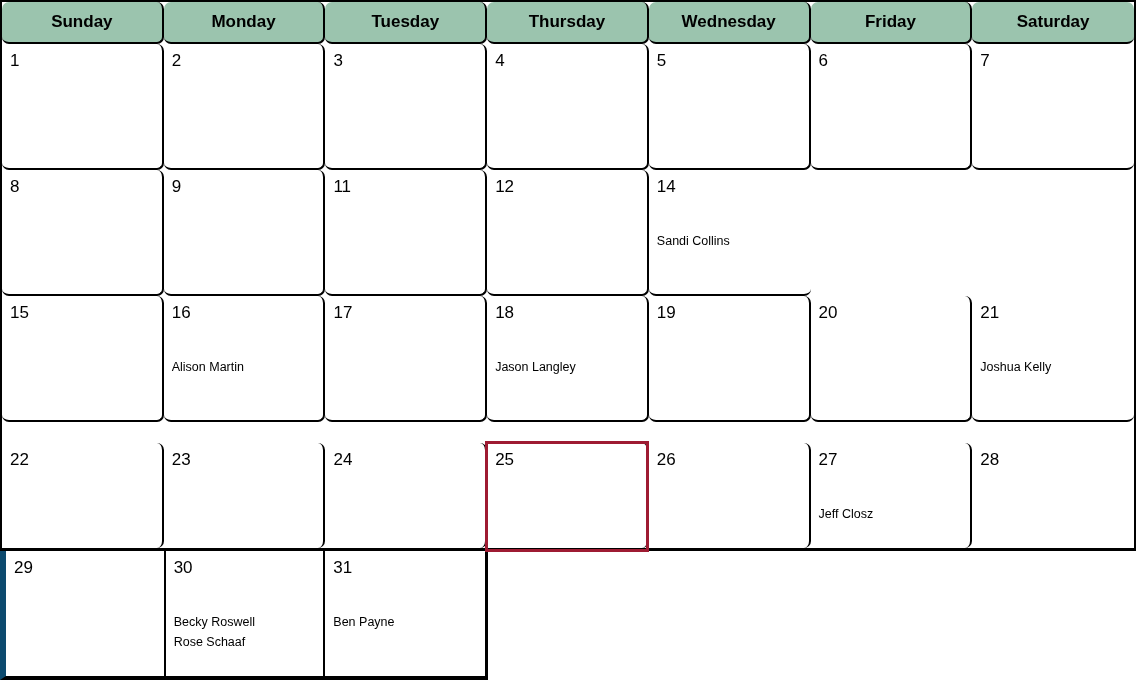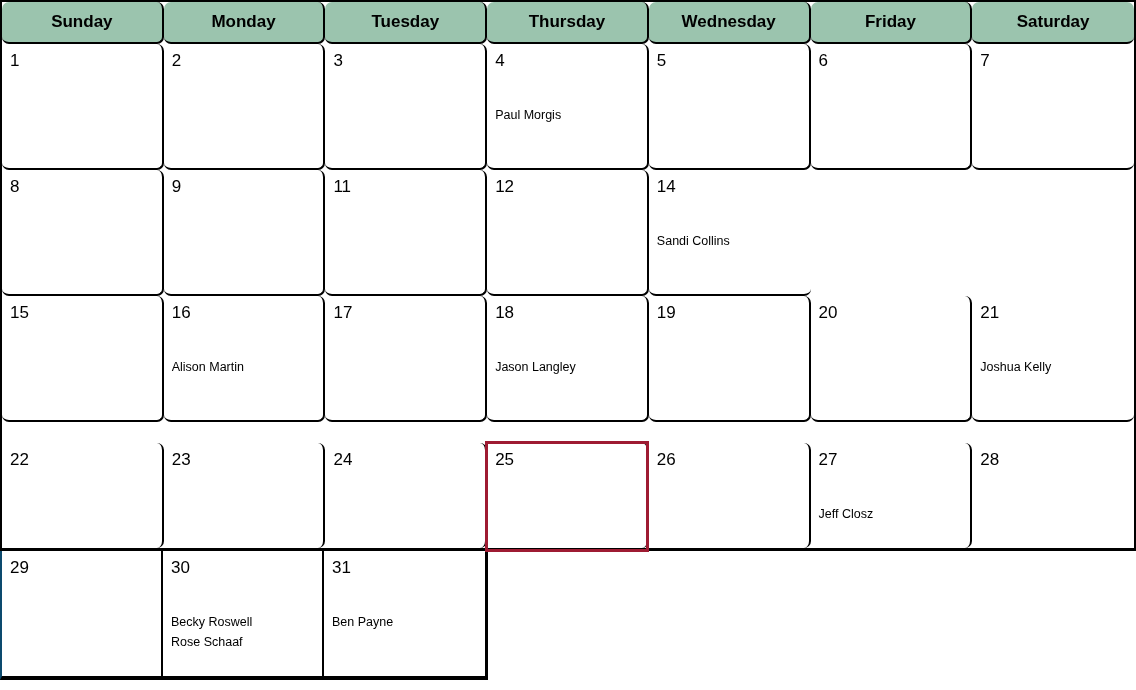--- a/index.html
+++ b/index.html
@@ -39,21 +39,21 @@
     position:absolute;inset:-2px -2px -4px -2px;
     border:3px solid #9e1b32;
     pointer-events:none;z-index:3;
   }
 
   
   .week-last{
     box-sizing:border-box;
     width:488px;height:129px;
     display:grid;grid-template-columns:repeat(3,1fr);
-    border-left:2px solid #0c4a6e;
+    border-left:6px solid #0c4a6e;
     border-right:3px solid #000;
     border-bottom:4px solid #000;
     background:#fff;
   }
   .week-last > .cell{
     box-sizing:border-box;
     border-right:2px solid #000;
     position:relative;
   }
   .week-last > .cell:last-child{border-right:none;border-radius:10px;}
@@ -83,21 +83,20 @@
       <div class="cell">
         <div class="num">2</div>
         <div class="names"></div>
       </div>
       <div class="cell">
         <div class="num">3</div>
         <div class="names"></div>
       </div>
       <div class="cell">
         <div class="num">4</div>
-        <div class="names">Paul Morgis</div>
       </div>
       <div class="cell">
         <div class="num">5</div>
         <div class="names"></div>
       </div>
       <div class="cell">
         <div class="num">6</div>
         <div class="names"></div>
       </div>
       <div class="cell">

